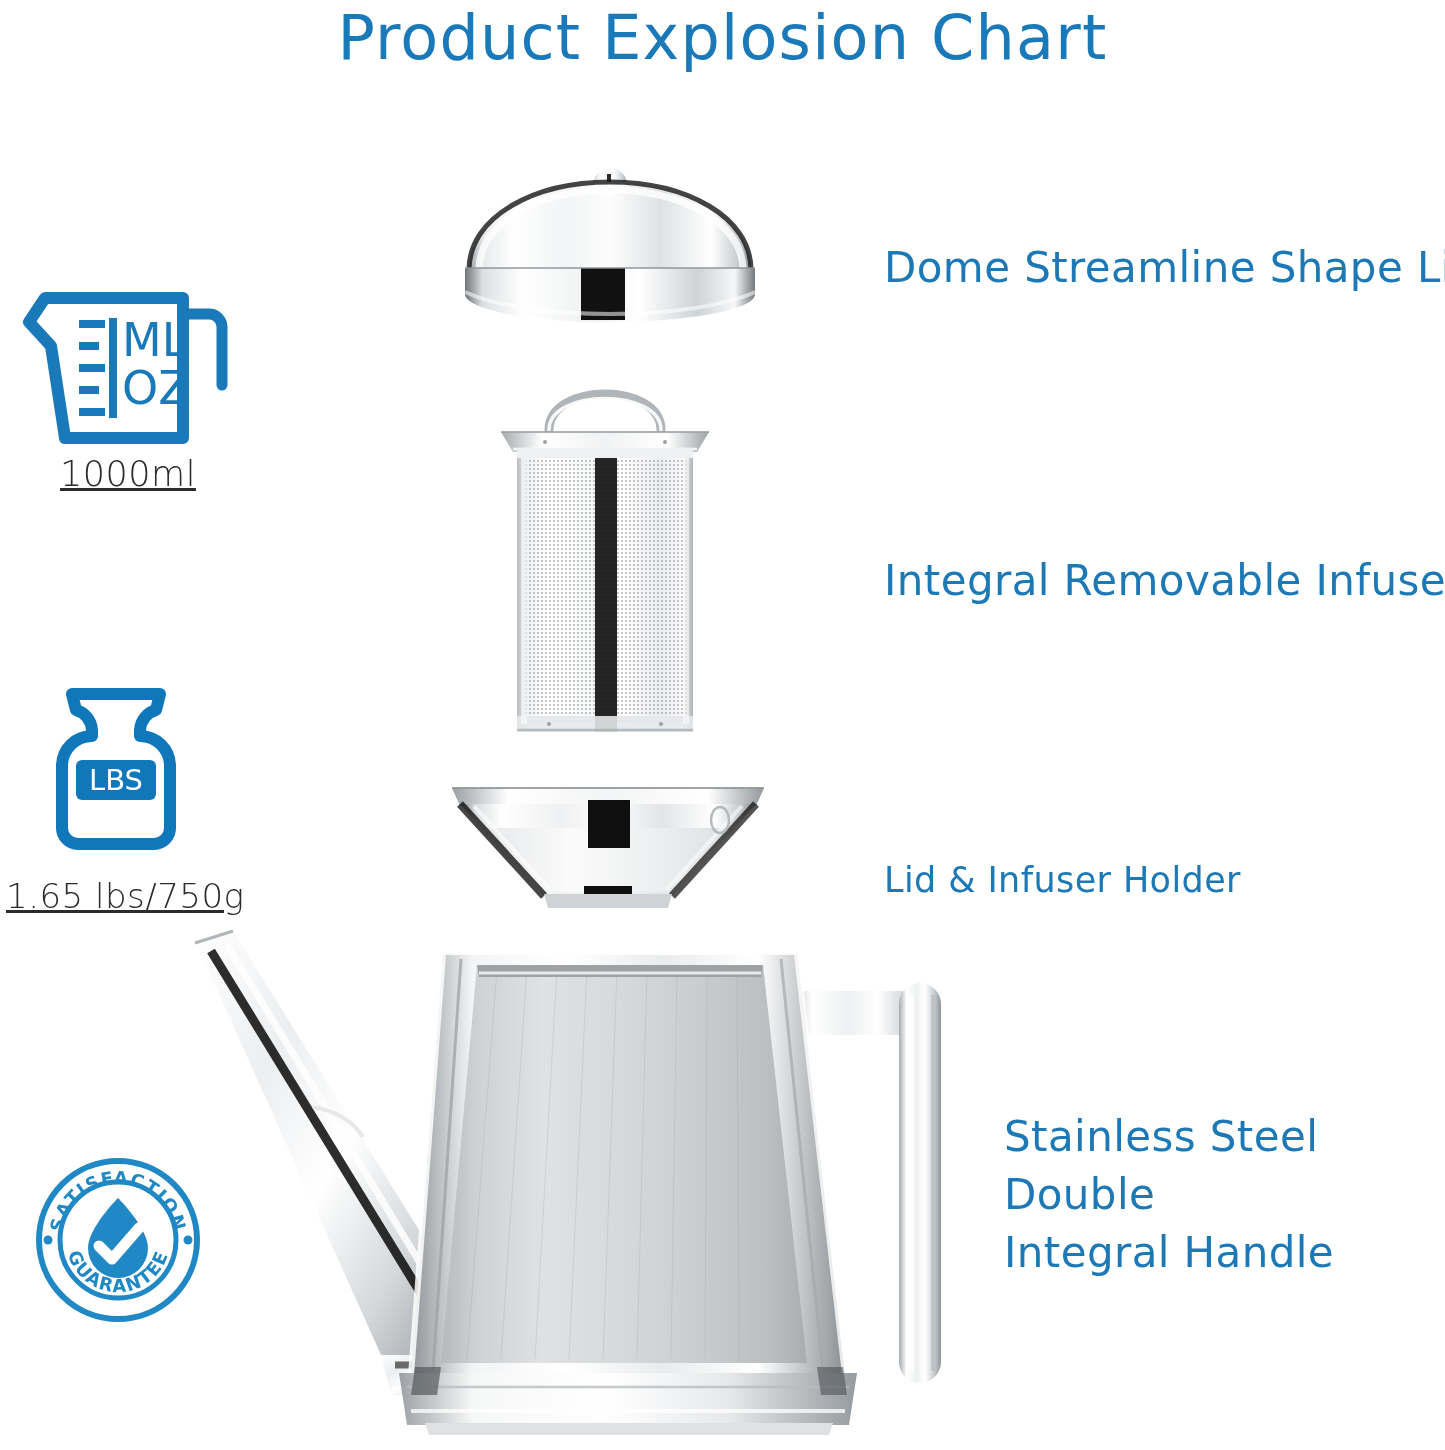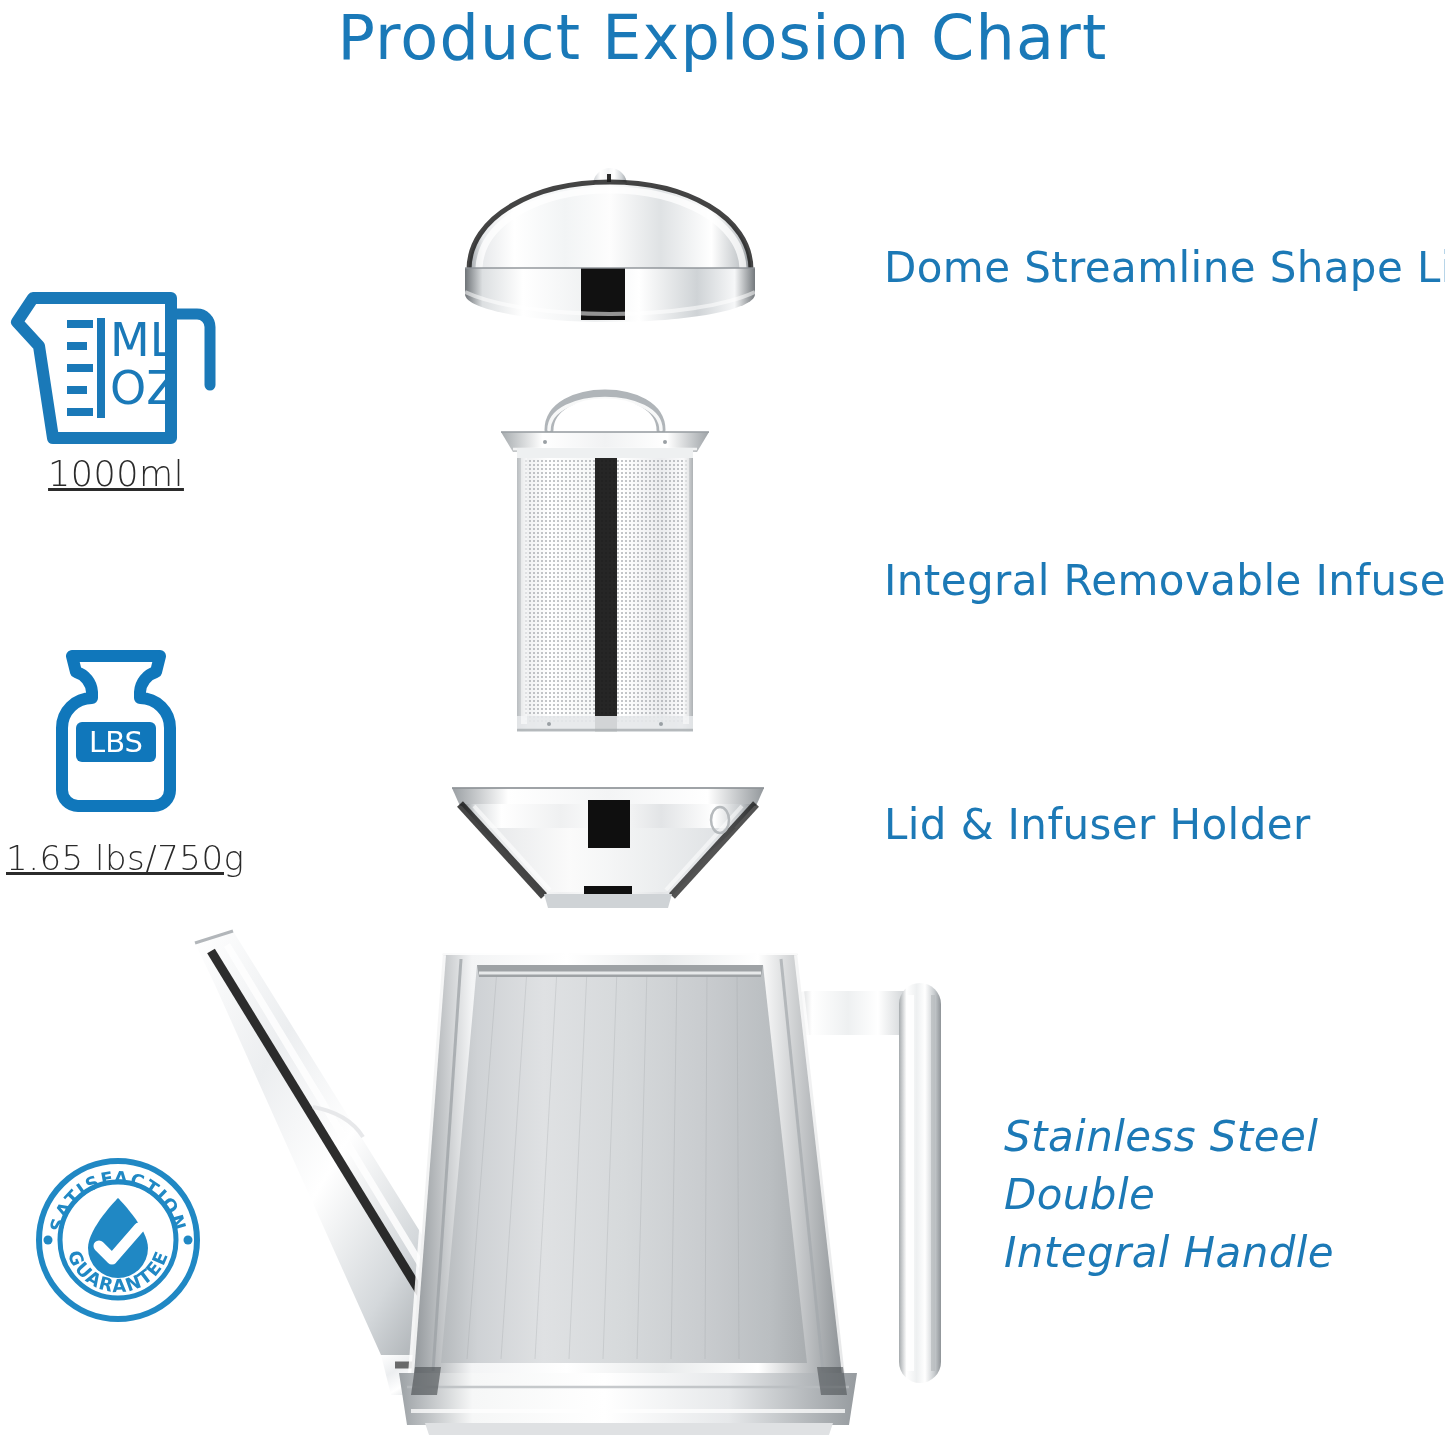--- a/index.html
+++ b/index.html
@@ -16,54 +16,54 @@
     position:absolute; left:0; top:-2px; width:1445px;
     text-align:center;
     font-family:"DejaVu Sans", sans-serif;
     font-size:62px; font-weight:400; letter-spacing:1.2px;
     color:#1a79b8;
     line-height:80px;
     white-space:nowrap;
   }
 
   
-  #spec-volume { position:absolute; left:6px; top:278px; width:220px; }
+  #spec-volume { position:absolute; left:18px; top:278px; width:220px; }
   #cup-svg { display:block; margin:0 auto; }
   .spec-caption {
     text-align:center;
     font-family:"DejaVu Sans", sans-serif;
     color:#2b2b2b;
     font-size:35px; font-weight:300;
     line-height:43px; letter-spacing:0.5px;
     white-space:nowrap;
     text-decoration:underline;
   }
 
   
-  #spec-weight { position:absolute; left:6px; top:646px; width:220px; }
+  #spec-weight { position:absolute; left:6px; top:684px; width:220px; }
   #weight-svg { display:block; margin:0 auto; }
   #weight-caption { margin-top:16px; font-size:34px; }
 
   
   #badge { position:absolute; left:36px; top:1158px; width:164px; height:164px; }
 
   
   .callout {
     position:absolute;
     font-family:"DejaVu Sans", sans-serif;
     font-weight:400;
     color:#1c79b6;
     letter-spacing:0.4px;
     white-space:nowrap;
   }
   #label-lid     { left:884px; top:243px;  font-size:42px; }
   #label-infuser { left:884px; top:556px;  font-size:42px; }
-  #label-holder  { left:884px; top:800px;  font-size:42px; }
+  #label-holder  { left:884px; top:860px;  font-size:35px; }
   #label-body    { left:1004px; top:1108px; font-size:42px; line-height:58px; white-space:normal; width:440px; }
-  #label-body span { display:block;font-style:italic; }
+  #label-body span { display:block; }
 
   
   #art-lid     { position:absolute; left:455px; top:160px;  width:310px; height:180px; }
   #art-infuser { position:absolute; left:497px; top:368px;  width:216px; height:372px; }
   #art-holder  { position:absolute; left:450px; top:778px;  width:316px; height:145px; }
   #art-body    { position:absolute; left:185px; top:925px;  width:790px; height:525px; }
 
   svg { overflow:visible; }
 </style>
 </head>

